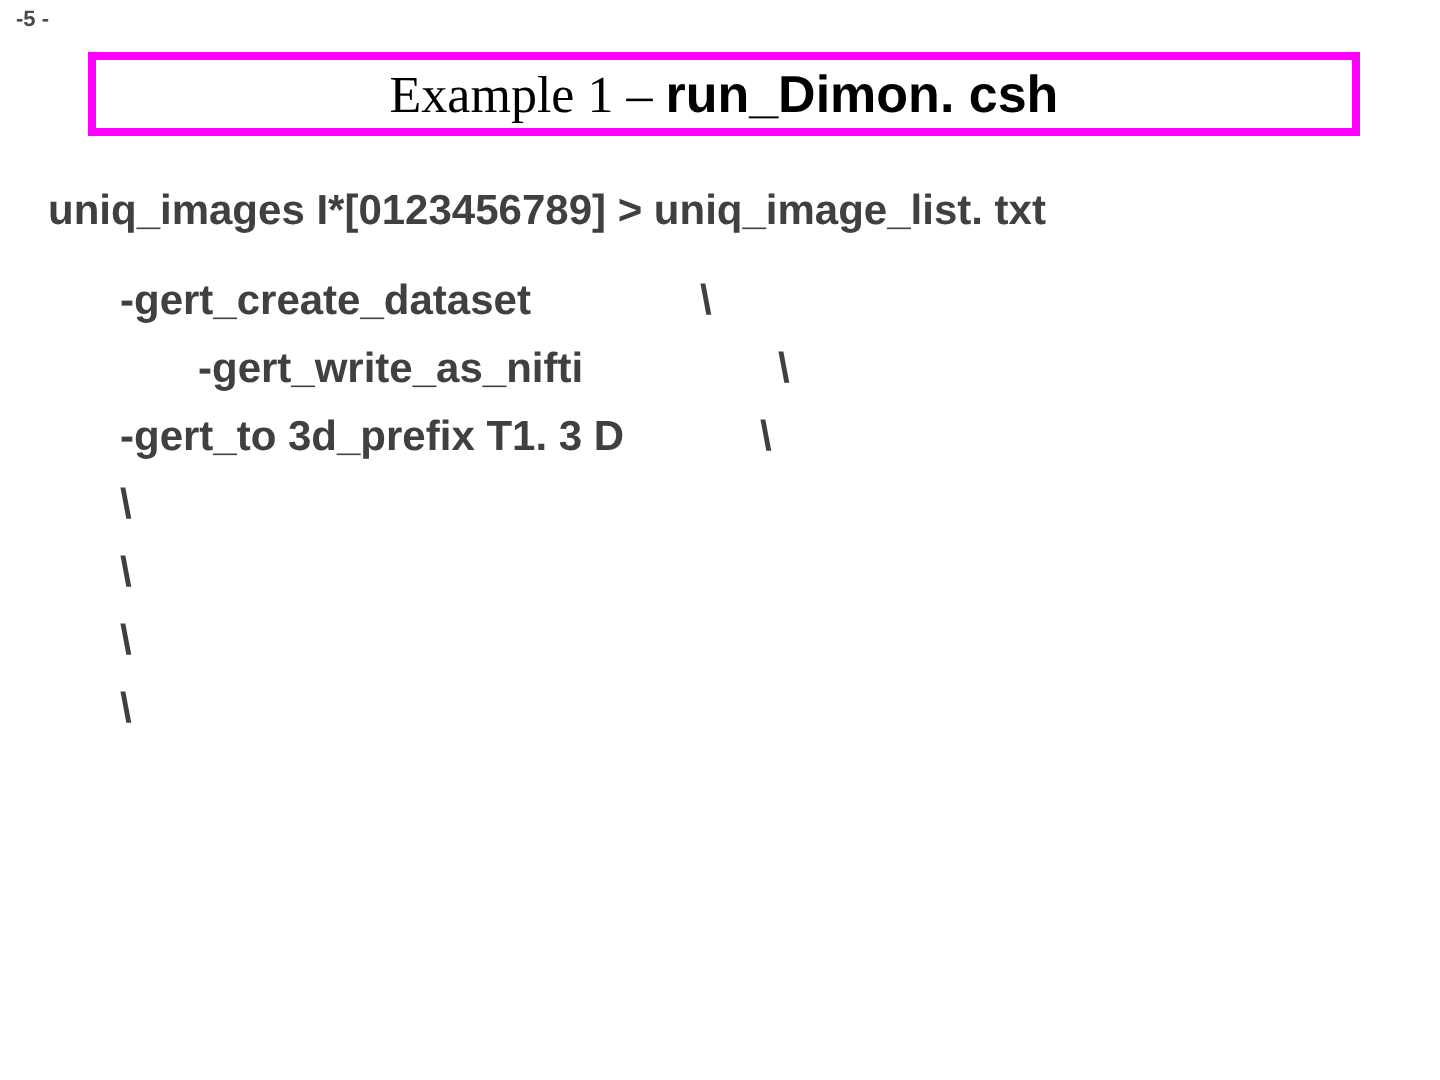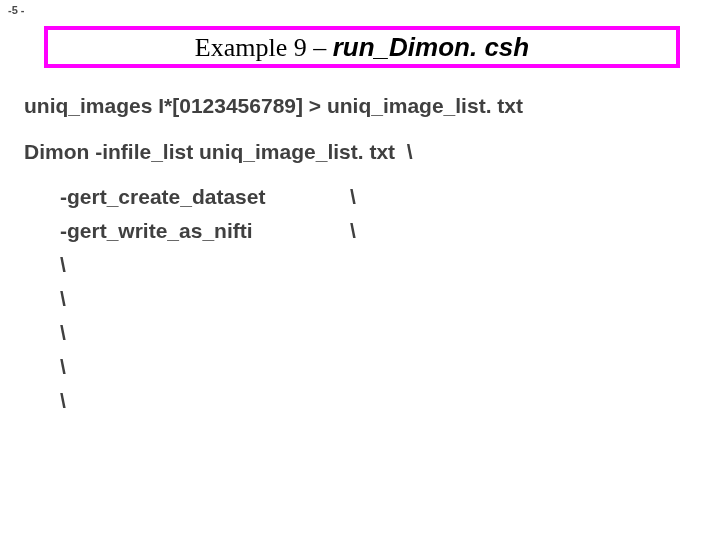--- a/index.html
+++ b/index.html
@@ -35,21 +35,20 @@
   .title-box .plain {
     font-size: 26px;
     font-weight: normal;
     color: #000;
   }
   .title-box .bold {
     font-family: Arial, Helvetica, sans-serif;
     font-size: 26px;
     font-weight: bold;
     color: #000;
-    font-style: italic;
   }
   .body {
     position: absolute;
     top: 94px;
     left: 24px;
     right: 24px;
     font-family: Arial, Helvetica, sans-serif;
     color: #404040;
   }
   .cmd-line {
@@ -71,38 +70,38 @@
   .flag-text { display: inline-block; }
   .flag-cont { display: inline-block; }
 </style>
 </head>
 <body>
 
 <div class="page-number">-5 -</div>
 
 <div class="title-box">
   <span>
-    <span class="plain">Example 9 – </span><span class="bold">run_Dimon. csh</span>
+    <span class="plain">Example 1 – </span><span class="bold">run_Dimon. csh</span>
   </span>
 </div>
 
 <div class="body">
   <div class="cmd-line">uniq_images I*[0123456789] &gt; uniq_image_list. txt</div>
-  <div class="cmd-line">Dimon -infile_list uniq_image_list. txt  \</div>
   <div class="flag-list">
 
   <div class="flag-row">
         <span class="flag-text" style="width: 290px;">-gert_create_dataset</span>
         <span class="flag-cont">\</span>
       </div>
       <div class="flag-row">
-        <span class="flag-text" style="width: 290px;">-gert_write_as_nifti</span>
+        <span class="flag-text" style="width: 290px; margin-left: 39px;">-gert_write_as_nifti</span>
         <span class="flag-cont">\</span>
       </div>
       <div class="flag-row">
+        <span class="flag-text" style="width: 320px;">-gert_to 3d_prefix T1. 3 D</span>
         <span class="flag-cont">\</span>
       </div>
       <div class="flag-row">
         <span class="flag-cont">\</span>
       </div>
       <div class="flag-row">
         <span class="flag-cont">\</span>
       </div>
       <div class="flag-row">
         <span class="flag-cont">\</span>

